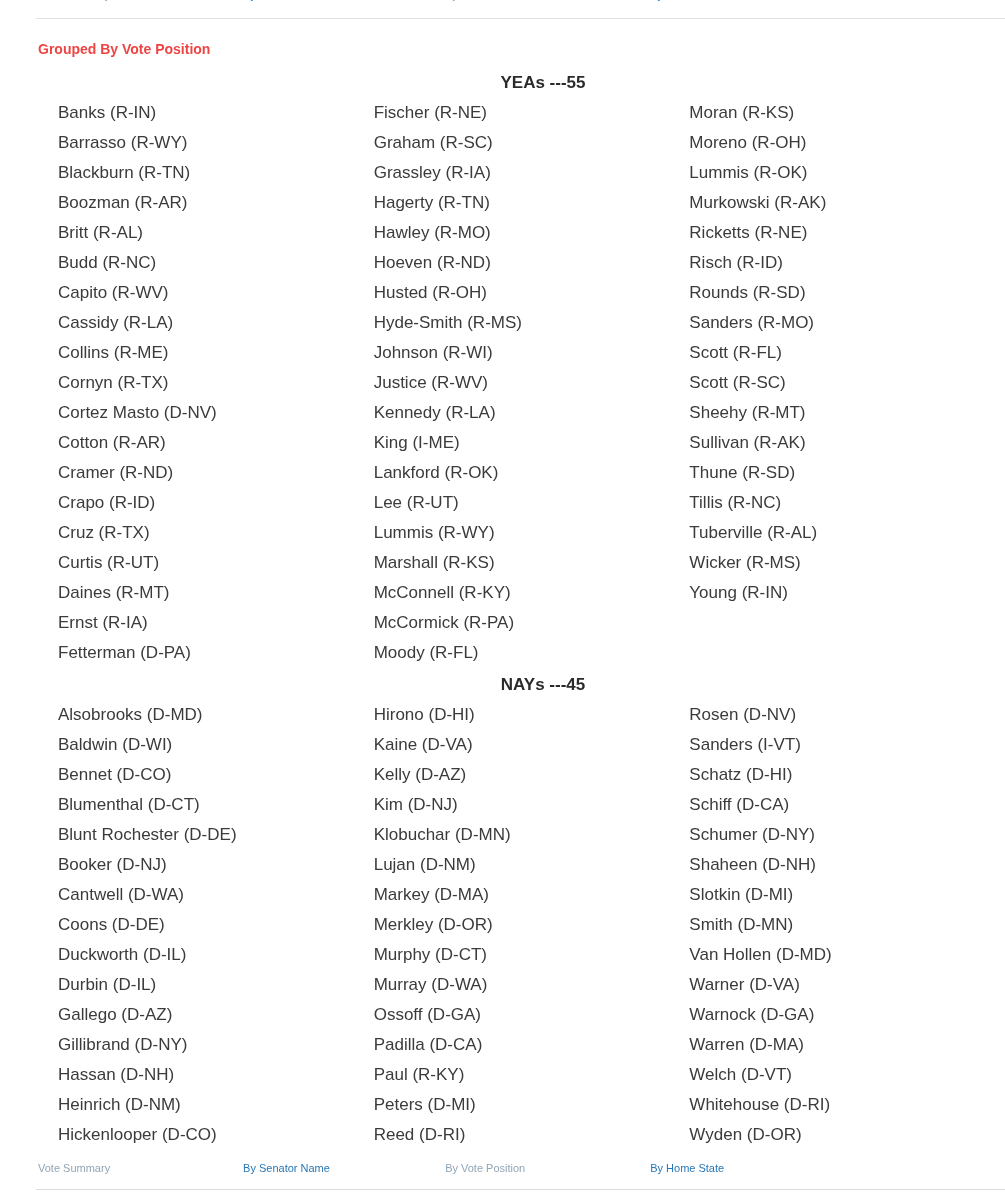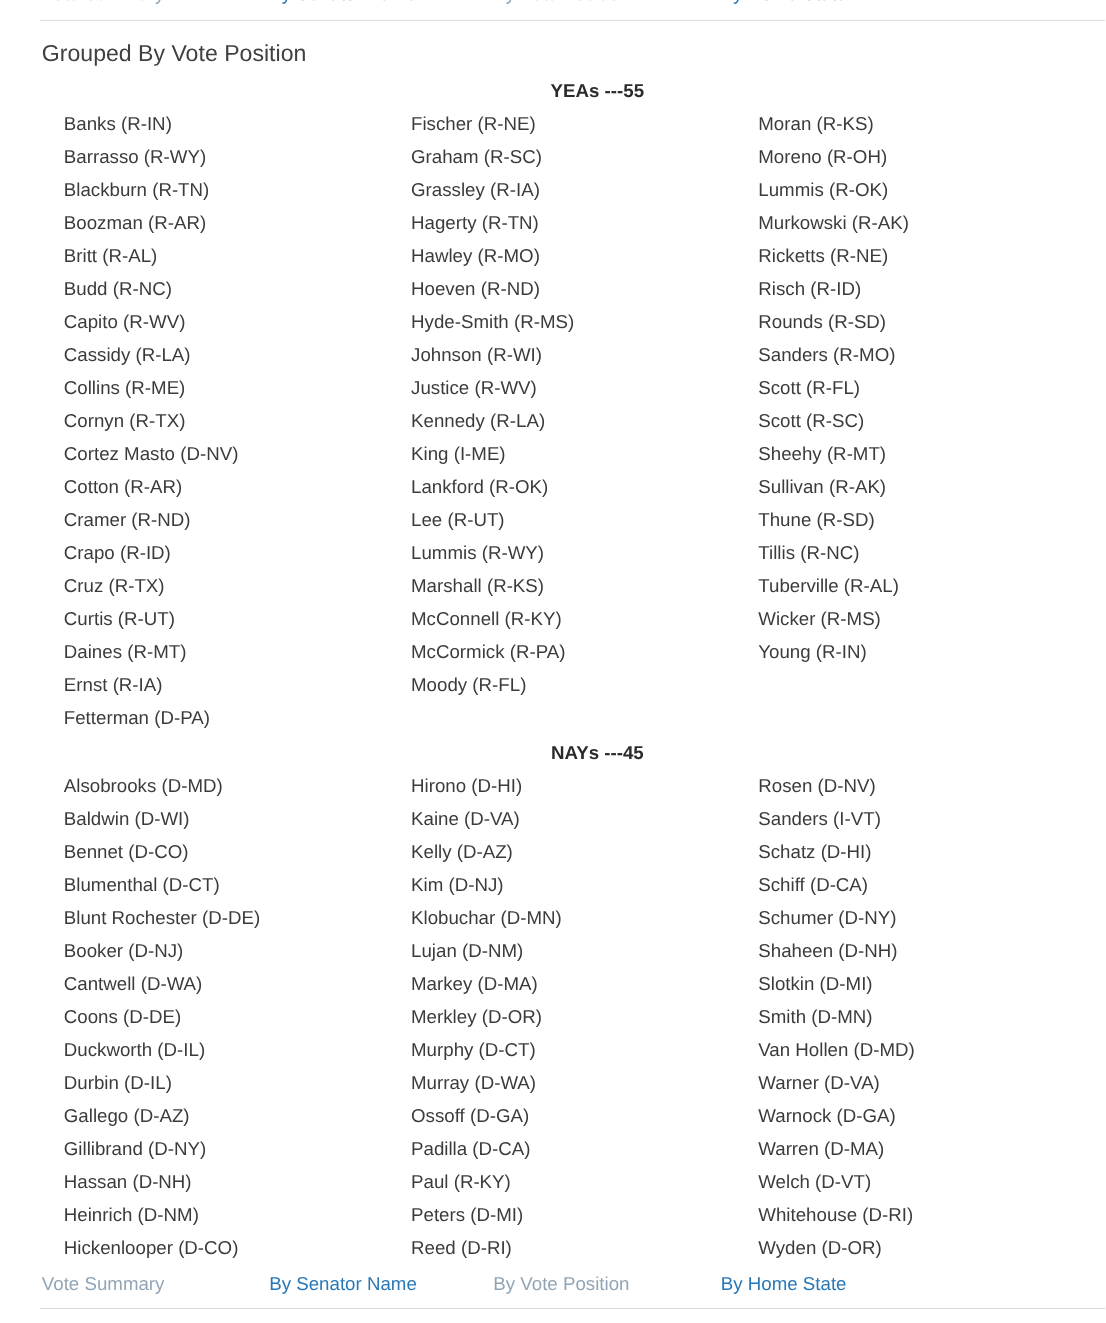--- a/index.html
+++ b/index.html
@@ -11,21 +11,21 @@
     overflow: hidden;
     font-family: "Liberation Sans", "DejaVu Sans", sans-serif;
   }
   
   .top-clip {
     height: 5px;
     overflow: hidden;
   }
   .nav-row {
     margin-left: 38px;
-    font-size: 17px;
+    font-size: 11px;
     line-height: 18px;
     white-space: nowrap;
   }
   .top-clip .nav-row { margin-top: -14px; }
   .nav-row a {
     display: inline-block;
     text-decoration: none;
     cursor: pointer;
   }
   .nav-row a:nth-child(1) { width: 202px; color: #91a5b6; }
@@ -39,23 +39,23 @@
     margin: 13px 0 0 36px;
   }
   .divider-bottom {
     border: 0;
     border-top: 1px solid #dcdcdc;
     margin: 9px 0 0 36px;
   }
 
   .section-title {
     margin: 18px 0 0 38px;
-    font-size: 21px;
-    font-weight: 400;
-    color: #404040;
+    font-size: 14px;
+    font-weight: 700;
+    color: #ef4444;
     line-height: 24px;
   }
 
   .group-header {
     margin-left: 38px;
     width: 1010px;
     text-align: center;
     font-size: 17px;
     font-weight: 700;
     color: #2b2b2b;
@@ -122,20 +122,21 @@
         <div class="senator">Ernst (R-IA)</div>
         <div class="senator">Fetterman (D-PA)</div>
       </div>
     <div class="col">
         <div class="senator">Fischer (R-NE)</div>
         <div class="senator">Graham (R-SC)</div>
         <div class="senator">Grassley (R-IA)</div>
         <div class="senator">Hagerty (R-TN)</div>
         <div class="senator">Hawley (R-MO)</div>
         <div class="senator">Hoeven (R-ND)</div>
+        <div class="senator">Husted (R-OH)</div>
         <div class="senator">Hyde-Smith (R-MS)</div>
         <div class="senator">Johnson (R-WI)</div>
         <div class="senator">Justice (R-WV)</div>
         <div class="senator">Kennedy (R-LA)</div>
         <div class="senator">King (I-ME)</div>
         <div class="senator">Lankford (R-OK)</div>
         <div class="senator">Lee (R-UT)</div>
         <div class="senator">Lummis (R-WY)</div>
         <div class="senator">Marshall (R-KS)</div>
         <div class="senator">McConnell (R-KY)</div>

